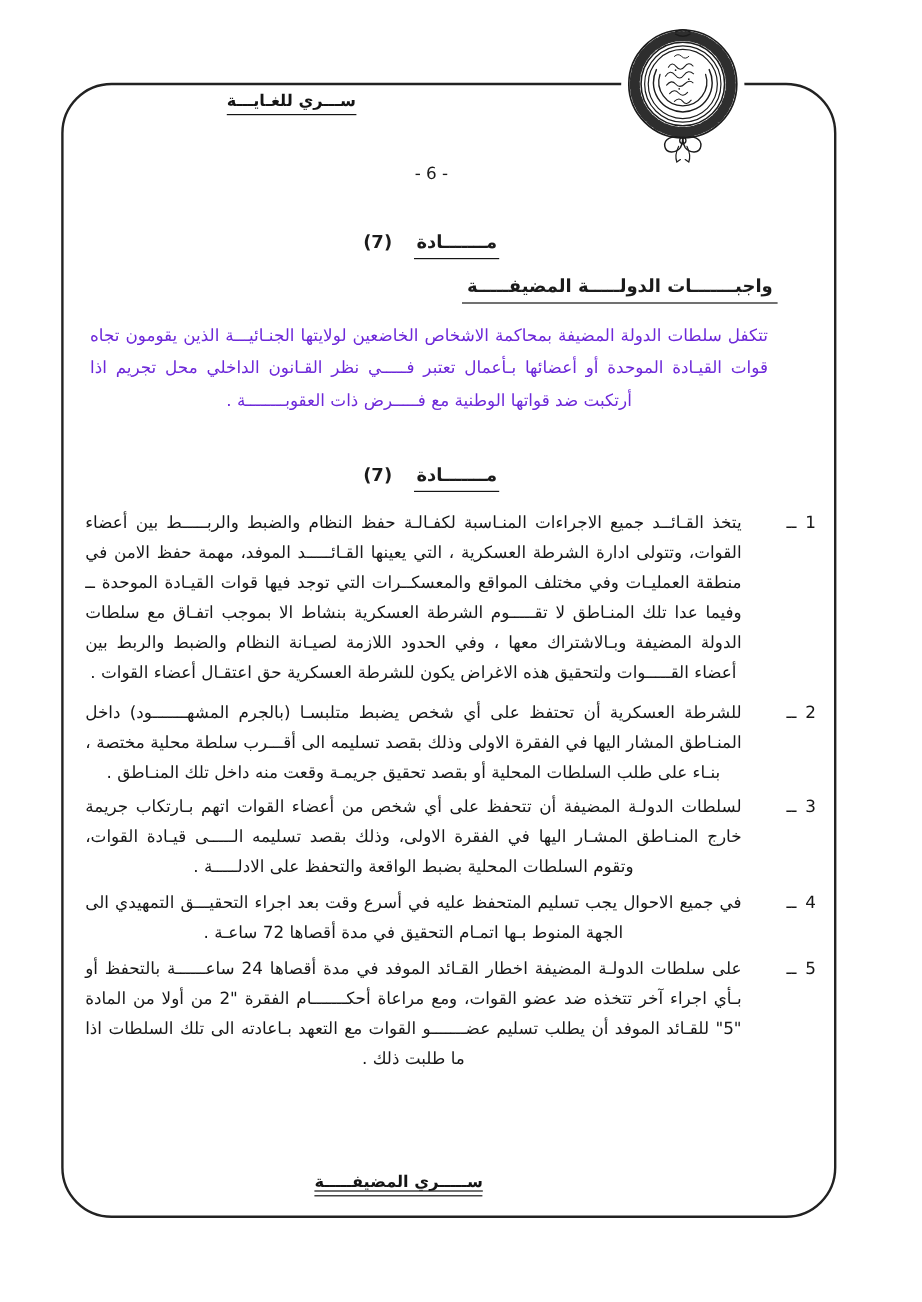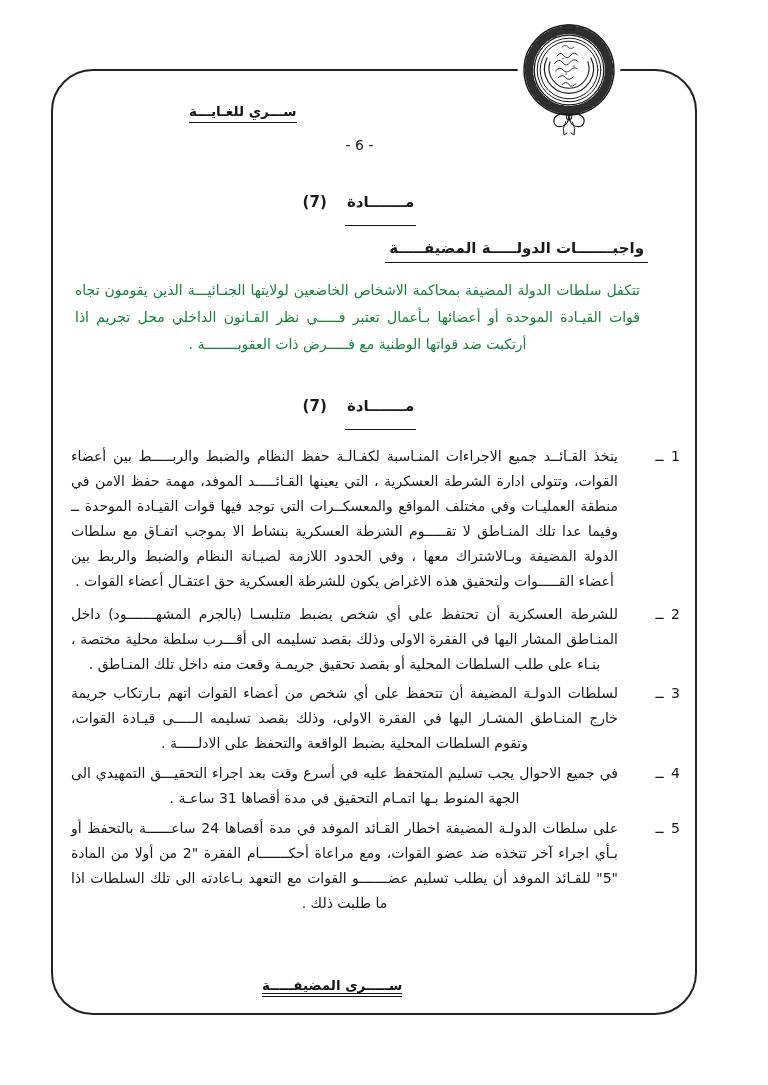--- a/index.html
+++ b/index.html
@@ -10,48 +10,48 @@
   }
   .page-border{
     position:absolute;left:51px;top:69px;width:642px;height:942px;
     border:2px solid #222;border-radius:42px;background:transparent;
   }
   .secret{
     position:absolute;direction:rtl;font-size:13.5px;font-weight:bold;
     letter-spacing:0;color:#151515;white-space:nowrap;
     border-bottom:1.7px solid #151515;padding-bottom:3px;
   }
-  .secret-top{left:189px;top:103px;}
+  .secret-top{left:189px;top:76px;}
   .secret-bottom{
     left:262px;top:977px;
     text-decoration:underline;text-underline-offset:3px;text-decoration-thickness:1.2px;
   }
   .content{
     position:absolute;left:71px;top:0;width:577px;direction:rtl;
   }
   .pagenum{
     margin-top:136px;height:18px;line-height:18px;text-align:center;
     direction:ltr;font-size:14px;color:#1b1b1b;
   }
   .art-title{
     margin-top:40px;text-align:center;font-size:15px;font-weight:bold;line-height:17px;
   }
   .art-title .word{
-    display:inline-block;border-bottom:1.7px solid #151515;padding:0 2px 14px 2px;text-align:right;
+    display:inline-block;border-bottom:1.7px solid #151515;padding:0 2px 4px 2px;text-align:right;
   }
   .art-title .num{display:inline-block;margin-right:13px;}
   .art-sub{
     margin-top:14px;font-size:15px;font-weight:bold;line-height:17px;
   }
   .art-sub .in{
     display:inline-block;border-bottom:1.7px solid #151515;padding:0 4px 5px 4px;
   }
   .para{
     margin:14px 8px 0 4px;font-size:14px;line-height:27px;
-    text-align:justify;text-align-last:center;text-justify:inter-word;color:#15803d;
+    text-align:justify;text-align-last:center;text-justify:inter-word;color:#6d28d9;
   }
   .items{margin-top:14px;}
   .item{
     position:relative;padding-right:30px;font-size:14px;line-height:25px;
     text-align:justify;text-align-last:center;text-justify:inter-word;color:#171717;
   }
   .item .marker{
     position:absolute;right:-32px;top:0;white-space:nowrap;font-size:14px;
   }
   .item .marker .dash{margin-right:3px;margin-left:45px;}
@@ -132,21 +132,21 @@
       <span>للشرطة العسكرية أن تحتفظ على أي شخص يضبط متلبسـا (بالجرم المشهـــــــود) داخل المنـاطق المشار اليها في الفقرة الاولى وذلك بقصد تسليمه الى أقـــرب سلطة محلية مختصة ، بنـاء على طلب السلطات المحلية أو بقصد تحقيق جريمـة وقعت منه داخل تلك المنـاطق .</span>
     </div>
 
     <div class="item i3">
       <span class="marker"><span>3</span> <span class="dash">ــ</span></span>
       <span>لسلطات الدولـة المضيفة أن تتحفظ على أي شخص من أعضاء القوات اتهم بـارتكاب جريمة خارج المنـاطق المشـار اليها في الفقرة الاولى، وذلك بقصد تسليمه الـــــى قيـادة القوات، وتقوم السلطات المحلية بضبط الواقعة والتحفظ على الادلـــــة .</span>
     </div>
 
     <div class="item i4">
       <span class="marker"><span>4</span> <span class="dash">ــ</span></span>
-      <span>في جميع الاحوال يجب تسليم المتحفظ عليه في أسرع وقت بعد اجراء التحقيـــق التمهيدي الى الجهة المنوط بـها اتمـام التحقيق في مدة أقصاها 31 ساعـة .</span>
+      <span>في جميع الاحوال يجب تسليم المتحفظ عليه في أسرع وقت بعد اجراء التحقيـــق التمهيدي الى الجهة المنوط بـها اتمـام التحقيق في مدة أقصاها 72 ساعـة .</span>
     </div>
 
     <div class="item i5">
       <span class="marker"><span>5</span> <span class="dash">ــ</span></span>
       <span>على سلطات الدولـة المضيفة اخطار القـائد الموفد في مدة أقصاها 24 ساعــــــة بالتحفظ أو بـأي اجراء آخر تتخذه ضد عضو القوات، ومع مراعاة أحكـــــــام الفقرة "2 من أولا من المادة "5" للقـائد الموفد أن يطلب تسليم عضـــــــو القوات مع التعهد بـاعادته الى تلك السلطات اذا ما طلبت ذلك .</span>
     </div>
 
   </div>
 </div>
 

